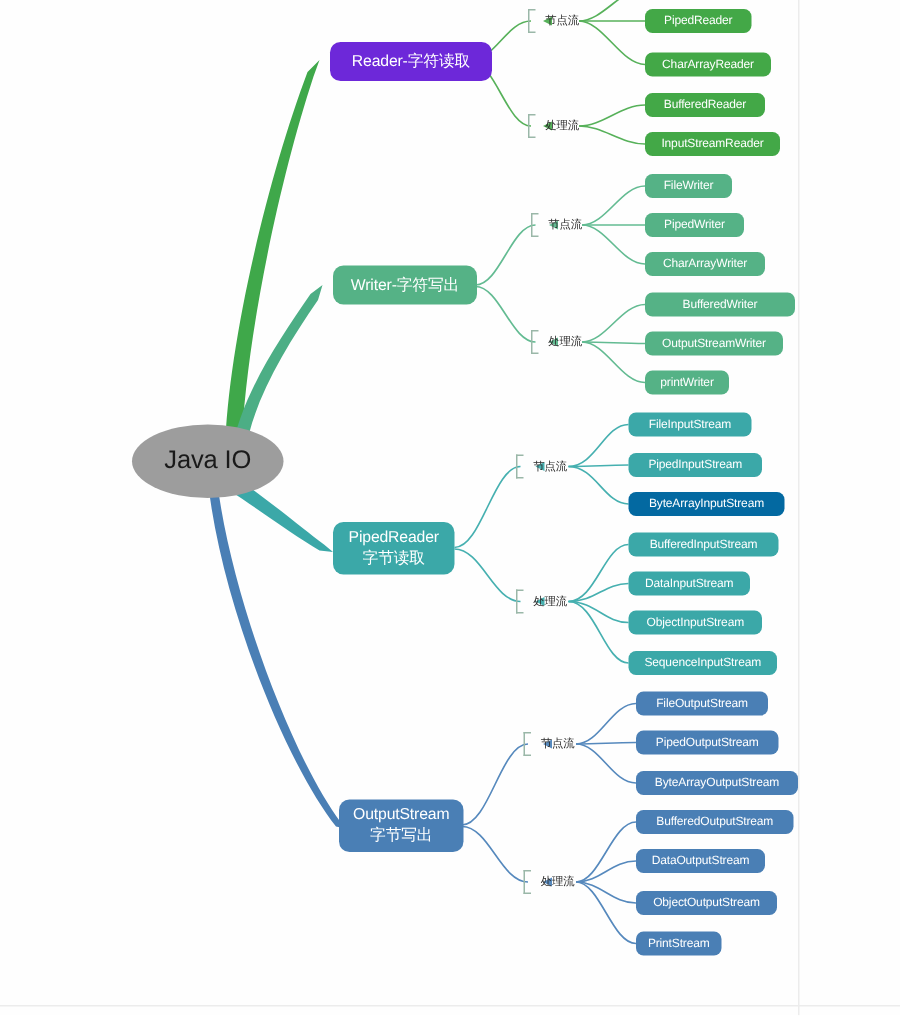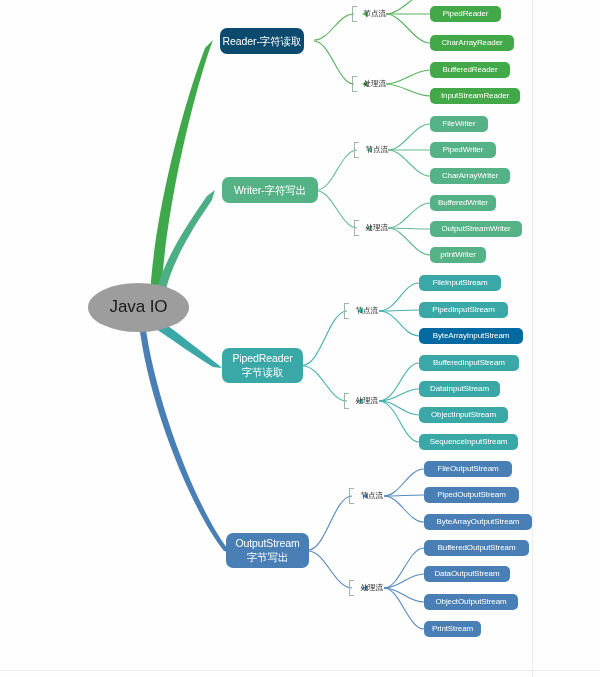--- a/index.html
+++ b/index.html
@@ -172,21 +172,21 @@
       <path d="M357,401 l6,-3 0,6 z" fill="#46b0b0"></path>
       <path d="M362,496 l6,-3 0,6 z" fill="#5689bd"></path>
       <path d="M362,588 l6,-3 0,6 z" fill="#5689bd"></path>
     </g>
   </svg>
 
   <div class="node root-node" style="left:88px; top:283px; width:101px; height:49px;">
     <span>Java IO</span>
   </div>
 
-  <div class="node branch-node" style="left:220px; top:28px; width:84px; height:26px; background:#0c4a6e;text-align:center;">
+  <div class="node branch-node" style="left:220px; top:28px; width:108px; height:26px; background:#6d28d9;text-align:center;">
     <span>Reader-字符读取</span>
   </div>
 
   <div class="node mid-node" style="left:352px; top:5px; width:34px; height:18px;">
     <span class="bracket"></span>
     <span>节点流</span>
   </div>
   <div class="node mid-node" style="left:352px; top:75px; width:34px; height:18px;">
     <span class="bracket"></span>
     <span>处理流</span>
@@ -220,21 +220,21 @@
 
   <div class="node leaf-node" style="left:430px; top:116px; width:58px; height:16px; background:#55b286;">
     <span>FileWriter</span>
   </div>
   <div class="node leaf-node" style="left:430px; top:142px; width:66px; height:16px; background:#55b286;">
     <span>PipedWriter</span>
   </div>
   <div class="node leaf-node" style="left:430px; top:168px; width:80px; height:16px; background:#55b286;">
     <span>CharArrayWriter</span>
   </div>
-  <div class="node leaf-node" style="left:430px; top:195px; width:66px; height:16px; background:#55b286;">
+  <div class="node leaf-node" style="left:430px; top:195px; width:100px; height:16px; background:#55b286;">
     <span>BufferedWriter</span>
   </div>
   <div class="node leaf-node" style="left:430px; top:221px; width:92px; height:16px; background:#55b286;">
     <span>OutputStreamWriter</span>
   </div>
   <div class="node leaf-node" style="left:430px; top:247px; width:56px; height:16px; background:#55b286;">
     <span>printWriter</span>
   </div>
 
   <div class="node branch-node two-line" style="left:222px; top:348px; width:81px; height:35px; background:#3ba8a8;">

